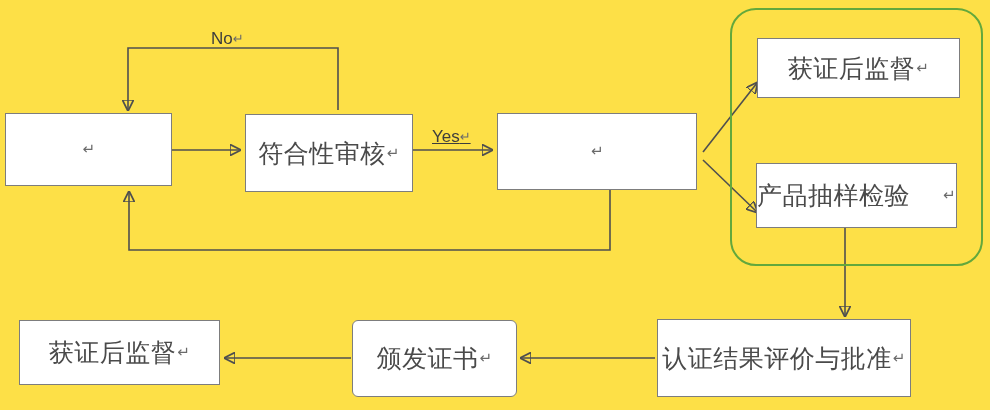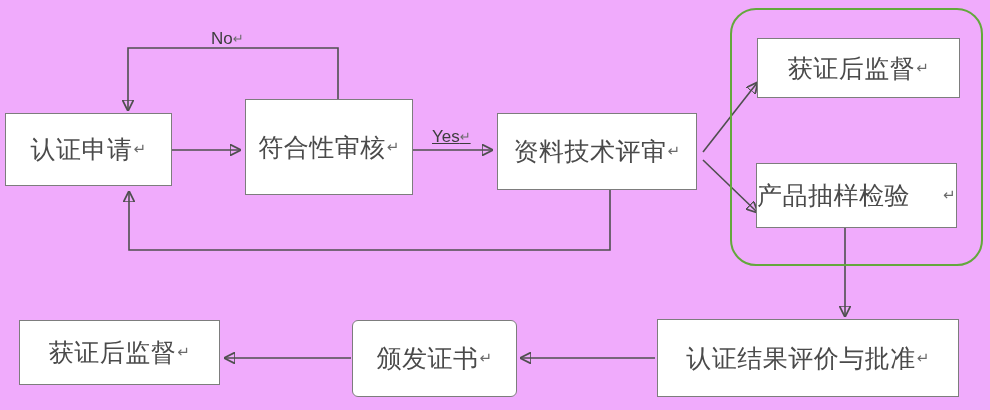--- a/index.html
+++ b/index.html
@@ -4,21 +4,21 @@
 <style>
   html, body {
     margin: 0;
     padding: 0;
     background: #ffffff;
   }
   #diagram-root {
     position: relative;
     width: 990px;
     height: 410px;
-    background: #f0abfc;
+    background: #fde047;
     font-family: "Liberation Serif", "DejaVu Serif", serif;
     overflow: hidden;
   }
   .node {
     position: absolute;
     box-sizing: border-box;
     border: 1.3px solid #7d7d7d;
     background: #ffffff;
     display: flex;
     align-items: center;
@@ -110,45 +110,43 @@
   </svg>
 
   <div class="edge-label" style="left:211px; top:30px;">
     <span>No</span><span class="pilcrow">↵</span>
   </div>
   <div class="edge-label" style="left:432px; top:128px;text-decoration:underline;">
     <span>Yes</span><span class="pilcrow">↵</span>
   </div>
 
   <div class="node" style="left:5px; top:113px; width:167px; height:73px;">
-    <span>认证申请</span>
       <span class="pilcrow">↵</span>
   </div>
 
-  <div class="node" style="left:245px; top:99px; width:168px; height:96px;">
+  <div class="node" style="left:245px; top:114px; width:168px; height:78px;">
     <span>符合性审核</span>
       <span class="pilcrow">↵</span>
   </div>
 
   <div class="node" style="left:497px; top:113px; width:200px; height:77px;">
-    <span>资料技术评审</span>
       <span class="pilcrow">↵</span>
   </div>
 
   <div class="node" style="left:757px; top:38px; width:203px; height:60px;">
     <span>获证后监督</span>
       <span class="pilcrow">↵</span>
   </div>
 
   <div class="node" style="left:756px; top:163px; width:201px; height:65px;gap:32px;">
     <span>产品抽样检验</span>
       <span class="pilcrow">↵</span>
   </div>
 
-  <div class="node" style="left:657px; top:319px; width:302px; height:78px;">
+  <div class="node" style="left:657px; top:319px; width:254px; height:78px;">
     <span>认证结果评价与批准</span>
       <span class="pilcrow">↵</span>
   </div>
 
   <div class="node" style="left:352px; top:320px; width:165px; height:77px;border-radius:6px;">
     <span>颁发证书</span>
       <span class="pilcrow">↵</span>
   </div>
 
   <div class="node" style="left:19px; top:320px; width:201px; height:65px;">

